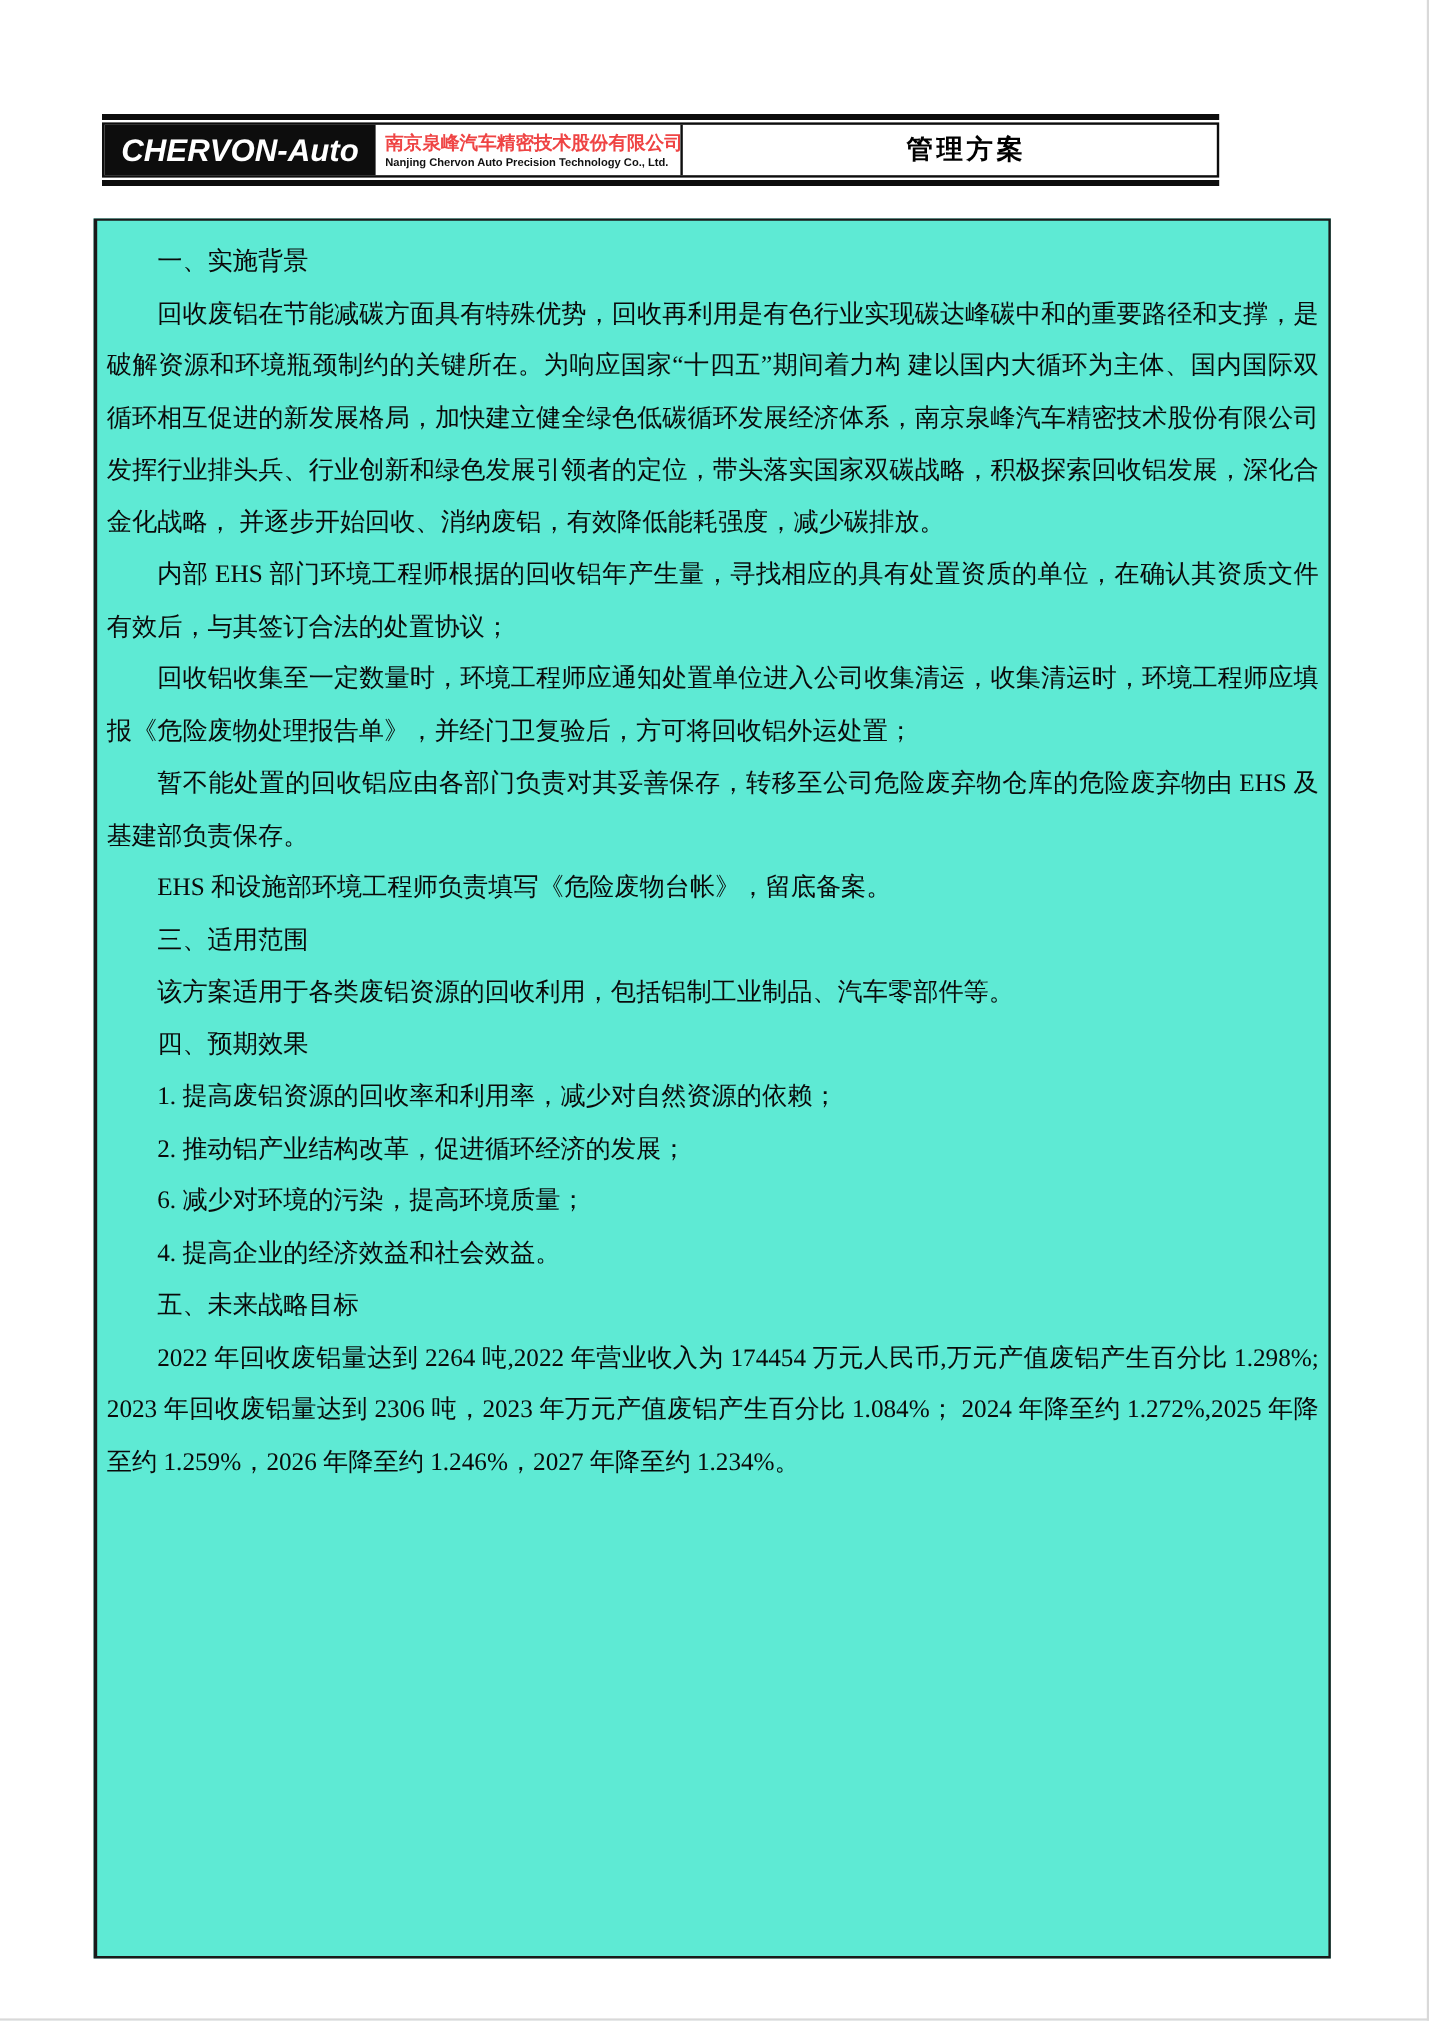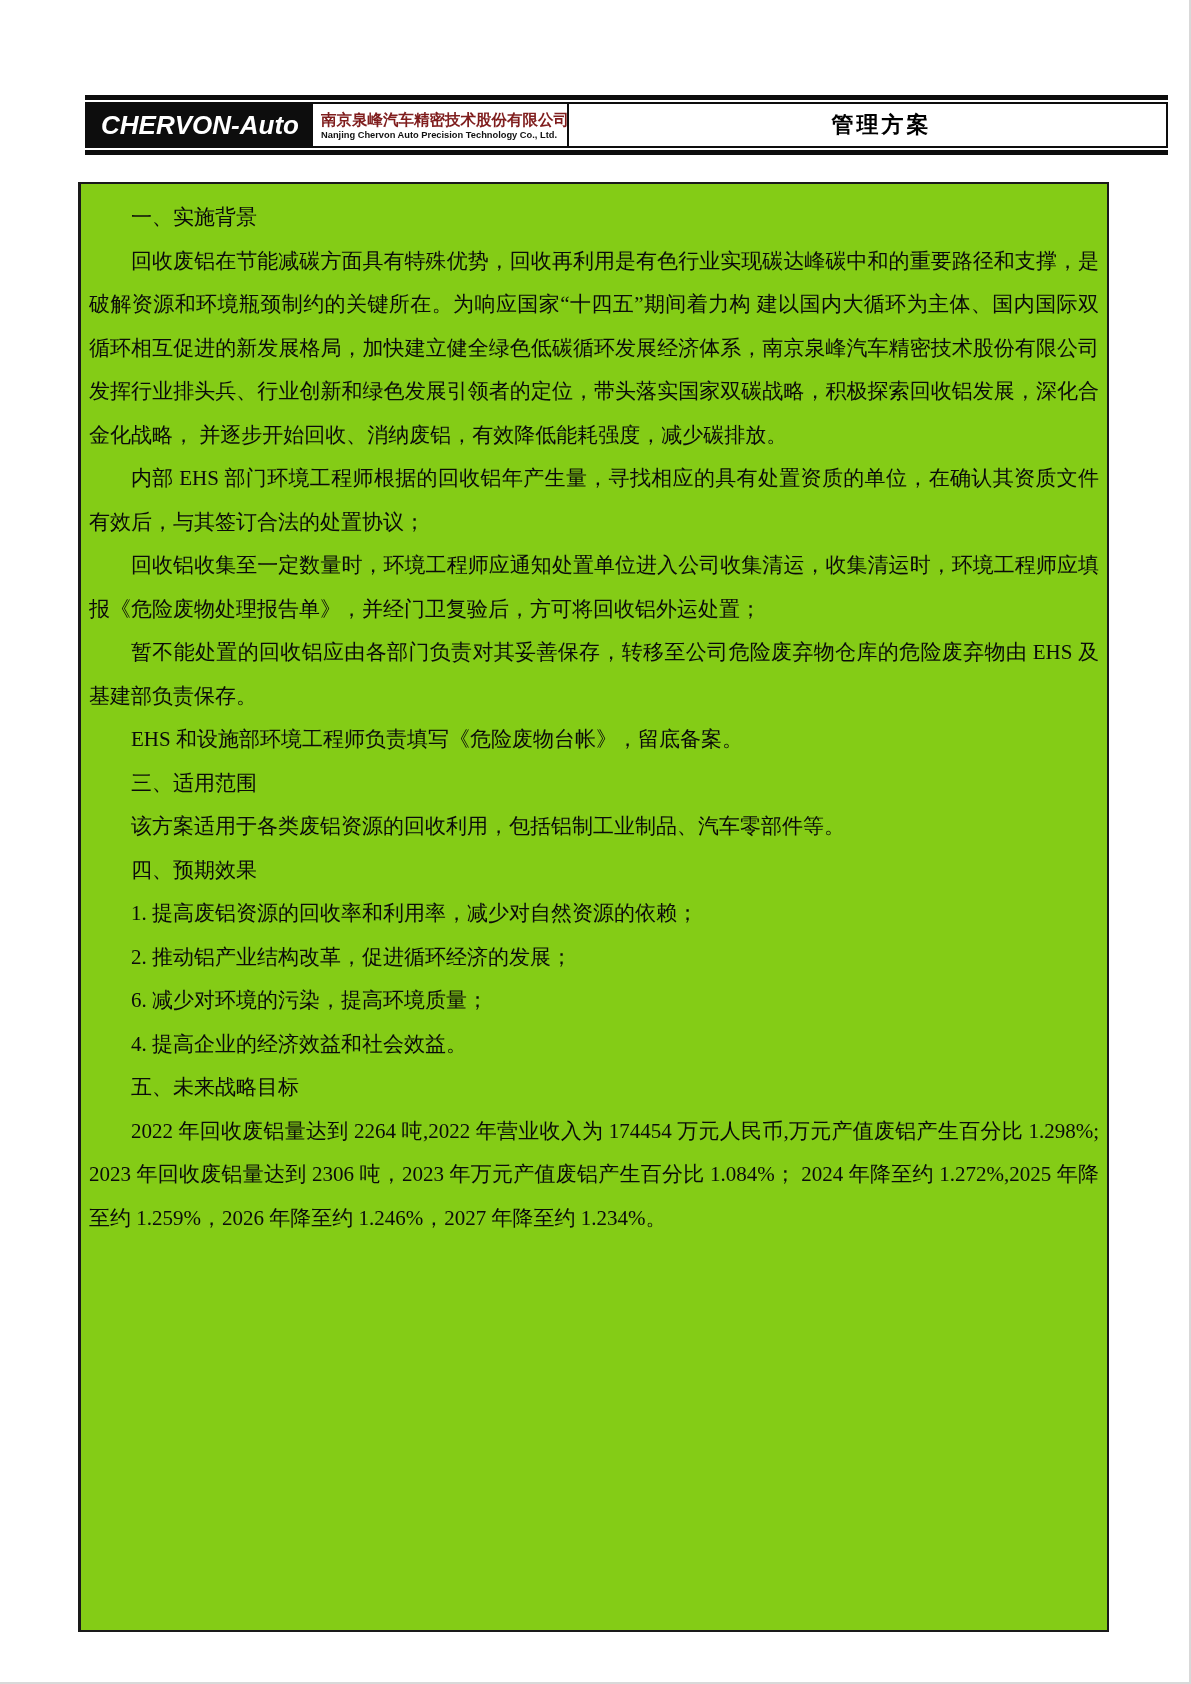--- a/index.html
+++ b/index.html
@@ -11,21 +11,21 @@
     color: #0a0a0a;
   }
   .page {
     position: absolute; inset: 0;
     border-right: 2px solid #d9d9d9;
     border-bottom: 2px solid #d9d9d9;
   }
 
   
   .header-wrap {
-    position: absolute; left: 85px; top: 95px; width: 1083px;
+    position: absolute; left: 85px; top: 95px; width: 931px;
     border-top: 5px solid #0d0d0d;
     border-bottom: 5px solid #0d0d0d;
     padding: 2px 0;
   }
   .header-row {
     display: flex; align-items: stretch;
     border: 2px solid #0d0d0d;
     height: 46px;
     background: #ffffff;
   }
@@ -43,41 +43,41 @@
   }
   .company-cell {
     width: 256px; flex: none;
     border-right: 2px solid #0d0d0d;
     display: flex; flex-direction: column; justify-content: center;
     padding: 2px 6px 2px 8px;
   }
   .company-cn {
     font-family: "Liberation Sans", "DejaVu Sans", sans-serif;
     font-weight: bold; font-size: 15.5px; line-height: 19px;
-    white-space: nowrap; color: #7f1d1d;
+    white-space: nowrap; color: #ef4444;
   }
   .company-en {
     font-family: "Liberation Sans", "DejaVu Sans", sans-serif;
     font-weight: bold; font-size: 9.3px; line-height: 12px;
     white-space: nowrap; color: #111;
   }
   .title-cell {
     flex: 1; display: flex; align-items: center; justify-content: center; padding-left: 28px;
   }
   .doc-title {
     font-size: 22px; font-weight: bold; letter-spacing: 3px; color: #000;
   }
 
   
   .content-box {
     position: absolute; left: 78px; top: 182px;
     width: 1031px; height: 1450px;
     border: 2px solid #1a1a1a;
     border-left: 3px solid #1a1a1a;
-    background: #84cc16;
+    background: #5eead4;
     overflow: hidden;
   }
   .content-inner {
     padding: 12px 8px 0 8px;
   }
   .content-inner p {
     font-size: 21px;
     line-height: 43.5px;
     text-align: justify;
     text-indent: 2em;

